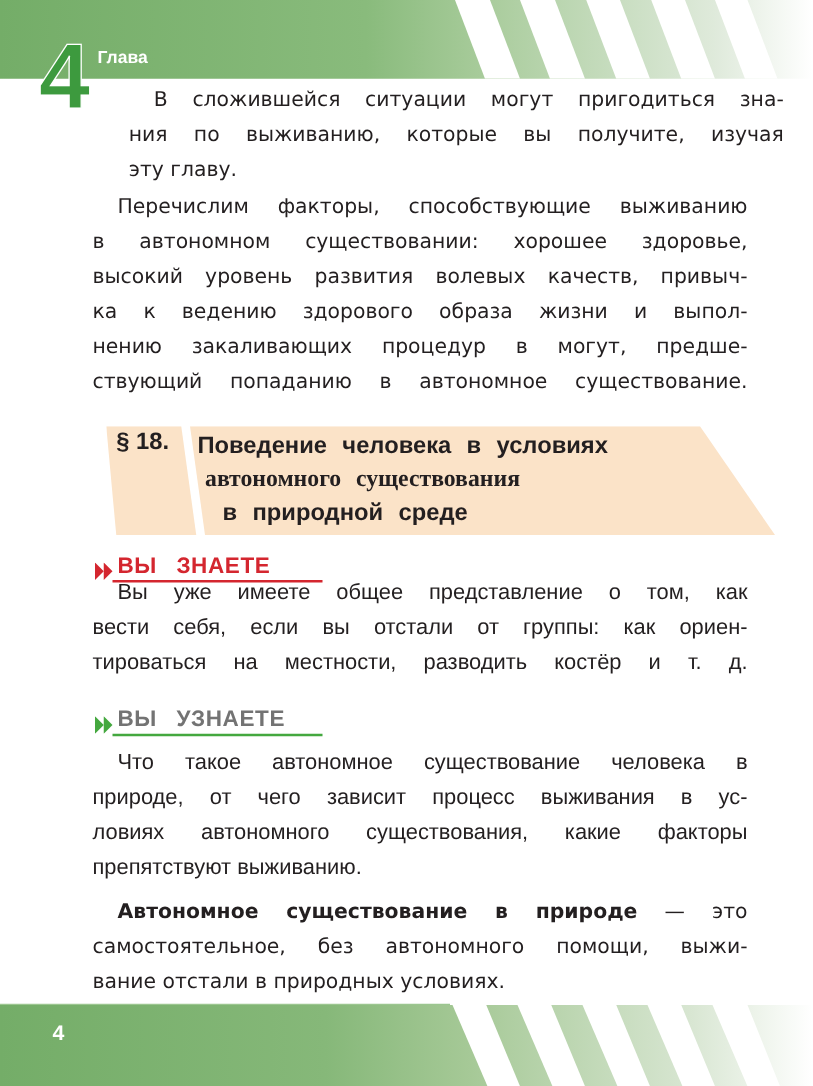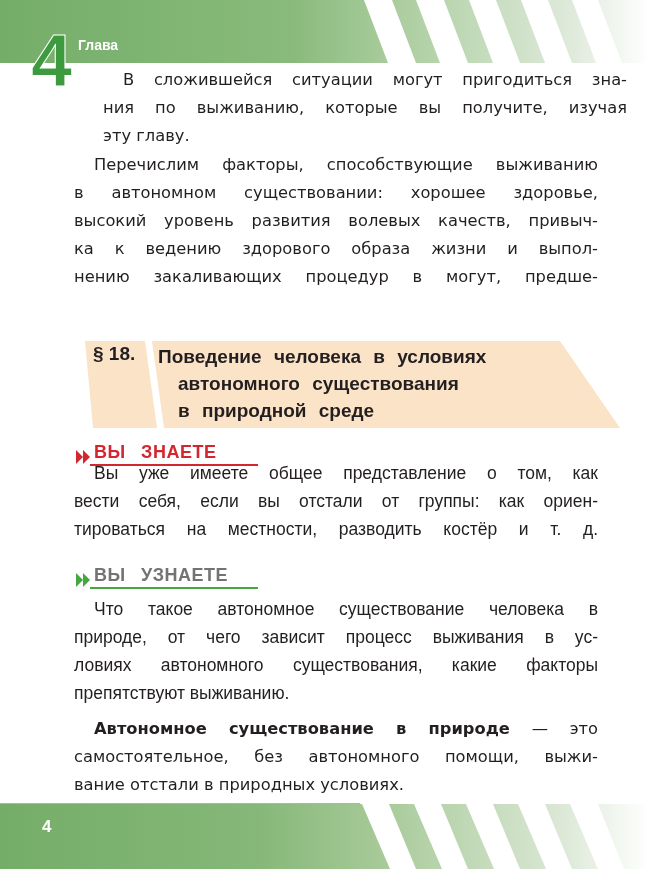--- a/index.html
+++ b/index.html
@@ -98,30 +98,31 @@
   <span class="line">ния по выживанию, которые вы получите, изучая</span>
   <span class="line last">эту главу.</span>
 </div>
 
 <div class="para" style="top:151px;">
   <span class="line indent">Перечислим факторы, способствующие выживанию</span>
   <span class="line">в автономном существовании: хорошее здоровье,</span>
   <span class="line">высокий уровень развития волевых качеств, привыч-</span>
   <span class="line">ка к ведению здорового образа жизни и выпол-</span>
   <span class="line">нению закаливающих процедур в могут, предше-</span>
+  <span class="line">ствующий попаданию в автономное существование.</span>
 </div>
 
 <svg class="section-box" width="535" height="87" viewBox="0 0 535 87">
   <polygon points="0,0 60,0 72,87 8,87" fill="#fbe3c8"></polygon>
   <polygon points="67,0 475,0 535,87 79,87" fill="#fbe3c8"></polygon>
 </svg>
 <div class="section-num">§ 18.</div>
 <div class="section-title">
   <span>Поведение человека в условиях</span>
-  <span style="padding-left:20px;">автономного существования</span>
+  <span style="padding-left:6px;font-family:Liberation Serif, serif;">автономного существования</span>
   <span style="padding-left:20px;">в природной среде</span>
 </div>
 
 <div class="tag red" style="top:442px;">
   <svg class="arrows" width="16" height="14" viewBox="0 0 16 14">
     <polygon points="0,0 7,7 0,14" fill="#d4262f"></polygon>
     <polygon points="7,0 14,7 7,14" fill="#d4262f"></polygon>
   </svg>
   <span class="tag-text">ВЫ ЗНАЕТЕ</span>
   <div class="underline"></div>

